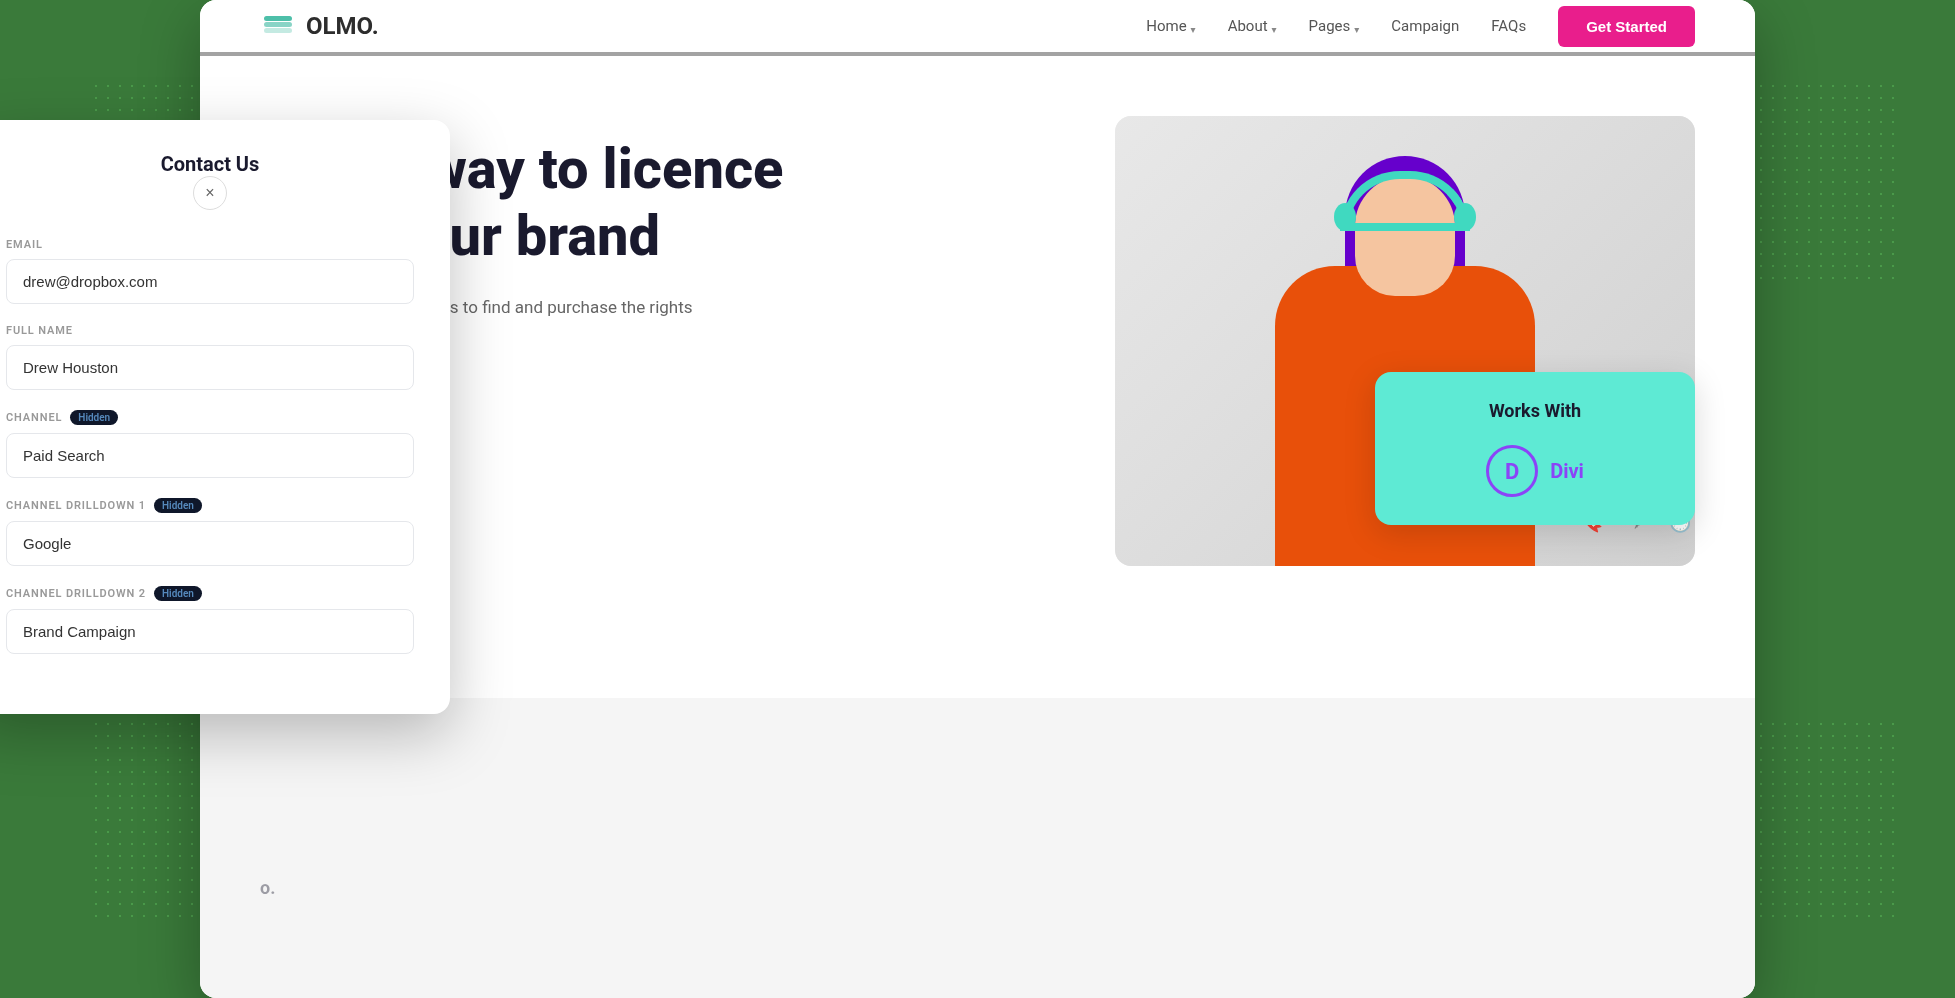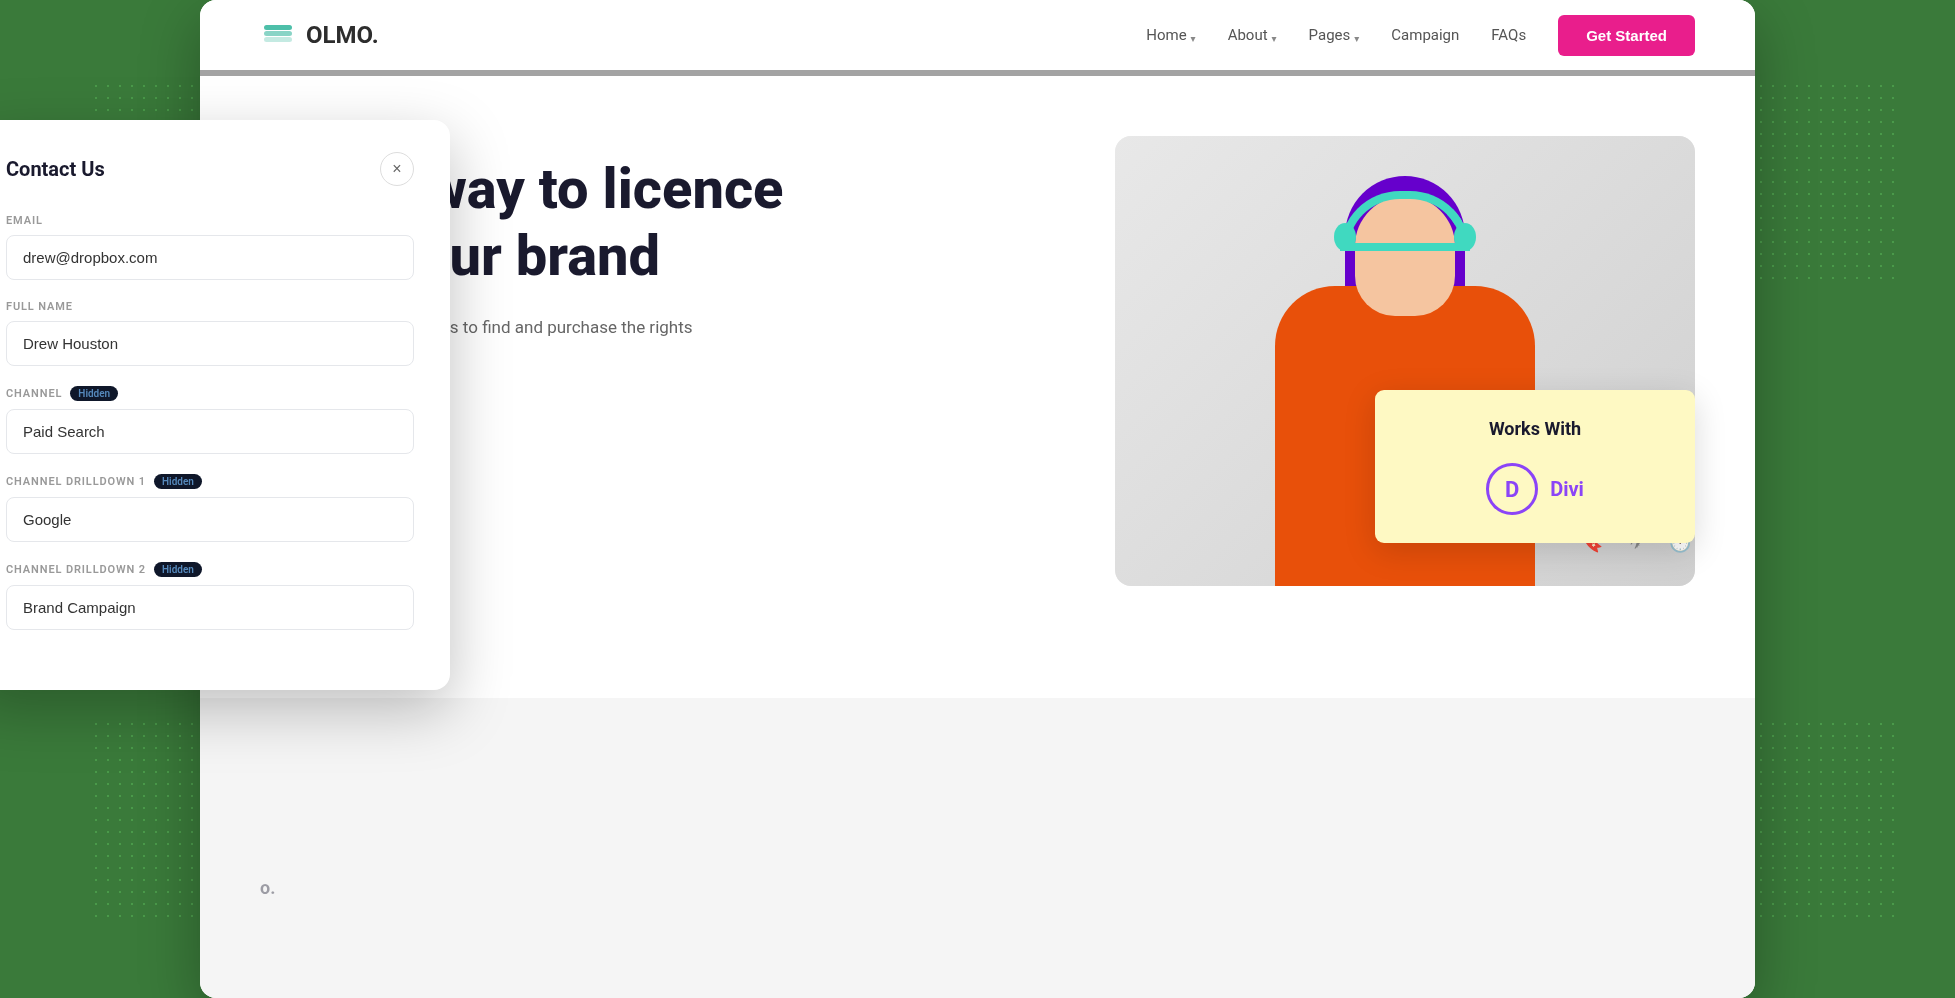--- a/index.html
+++ b/index.html
@@ -39,23 +39,23 @@
       overflow: hidden;
       z-index: 1;
     }
 
     
     .navbar {
       display: flex;
       align-items: center;
       justify-content: space-between;
       padding: 0 60px;
-      height: 76px;
+      height: 56px;
       background: #fff;
-      border-bottom: 6px solid #a3a3a3;
+      border-bottom: 4px solid #a3a3a3;
     }
     .logo {
       display: flex;
       align-items: center;
       gap: 10px;
       font-size: 24px;
       font-weight: 700;
       color: #2d2d2d;
     }
     .logo-icon {
@@ -221,24 +221,24 @@
       display: flex;
       align-items: center;
       justify-content: center;
       font-size: 18px;
     }
 
     
     .works-with-card {
       position: absolute;
       right: 60px;
-      top: 390px;
+      top: 372px;
       width: 320px;
-      background: #fef9c3;
-      border-radius: 9px;
+      background: #5eead4;
+      border-radius: 16px;
       box-shadow: 0 8px 32px rgba(0,0,0,0.15);
       padding: 28px 32px;
       z-index: 10;
     }
     .works-with-title {
       font-size: 18px;
       font-weight: 700;
       color: #1a1a2e;
       text-align: center;
       margin-bottom: 24px;
@@ -279,20 +279,21 @@
       background: #fff;
       border-radius: 16px;
       box-shadow: 0 20px 60px rgba(0,0,0,0.25);
       padding: 32px 36px 40px;
     }
     .modal-header {
       display: flex;
       justify-content: space-between;
       align-items: center;
       margin-bottom: 28px;
+      flex-direction: column;
     }
     .modal-title {
       font-size: 20px;
       font-weight: 700;
       color: #1a1a2e;
     }
     .modal-close {
       width: 34px;
       height: 34px;
       border-radius: 50%;

